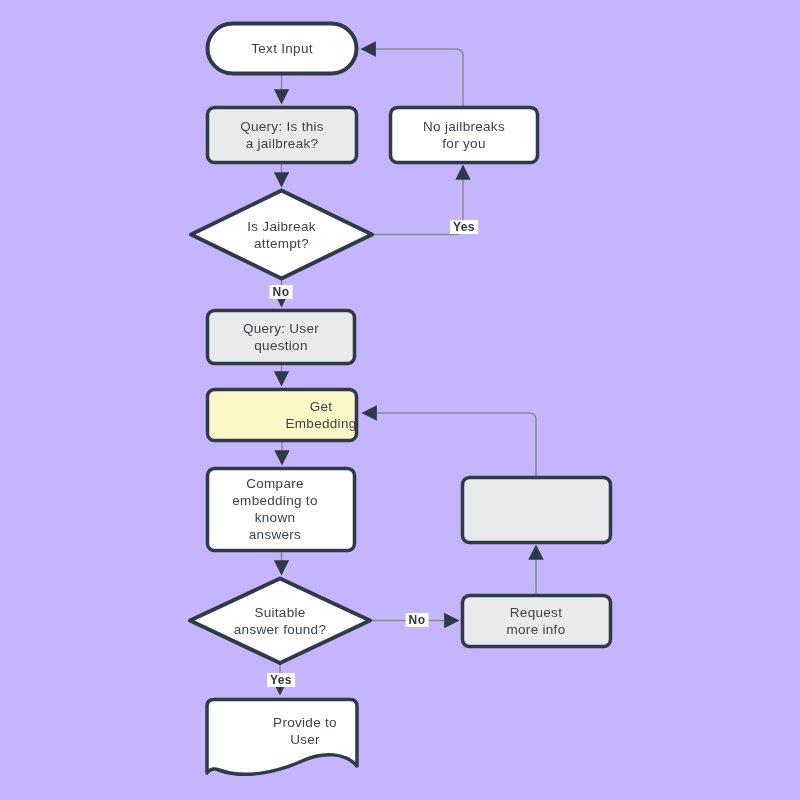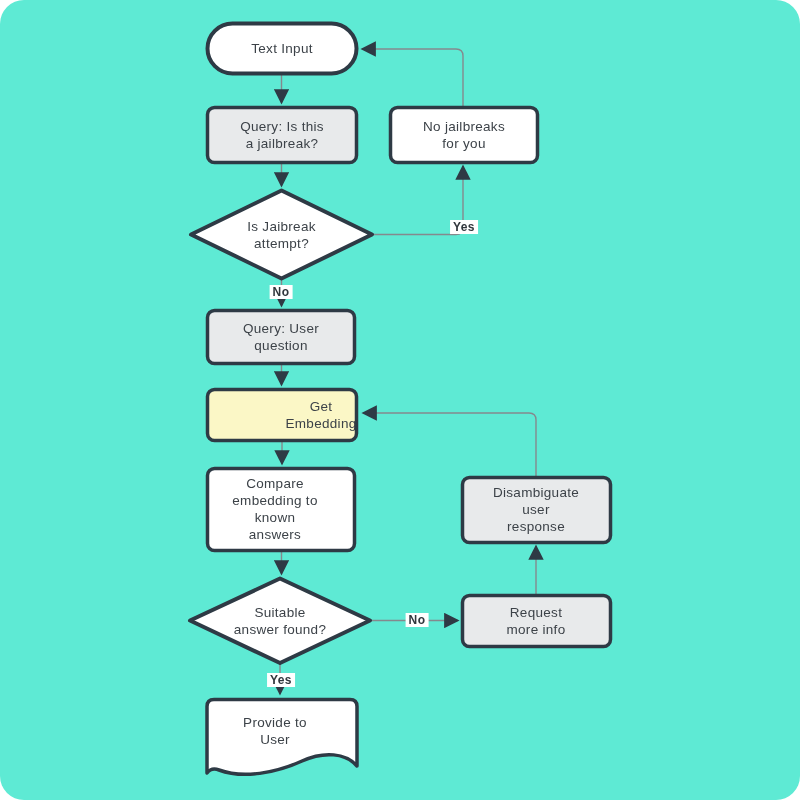--- a/index.html
+++ b/index.html
@@ -5,23 +5,22 @@
   html, body {
     margin: 0;
     padding: 0;
     background: #ffffff;
     font-family: "Liberation Sans", "DejaVu Sans", sans-serif;
   }
   .canvas {
     position: relative;
     width: 800px;
     height: 800px;
-    background: #5eead4;
+    background: #c4b5fd;
     overflow: hidden;
-    border-radius: 24px;
   }
   .canvas svg {
     position: absolute;
     left: 0;
     top: 0;
   }
   .node-label {
     position: absolute;
     display: flex;
     align-items: center;
@@ -126,31 +125,28 @@
 question</div>
 
   <div class="node-label" style="left:207px; top:389px; width:150px; height:51px;margin-left:39px;">Get
 Embedding</div>
 
   <div class="node-label" style="left:207px; top:468px; width:136px; height:82px;">Compare
 embedding to
 known
 answers</div>
 
-  <div class="node-label" style="left:462px; top:477px; width:148px; height:65px;">Disambiguate
-user
-response</div>
 
   <div class="node-label" style="left:200px; top:596px; width:160px; height:49px;">Suitable
 answer found?</div>
 
   <div class="node-label" style="left:462px; top:595px; width:148px; height:51px;">Request
 more info</div>
 
-  <div class="node-label" style="left:200px; top:700px; width:150px; height:62px;">Provide to
+  <div class="node-label" style="left:206px; top:700px; width:150px; height:62px;padding-left:24px;">Provide to
 User</div>
 
   <div class="edge-label" style="left:464px; top:227px;">Yes</div>
 
   <div class="edge-label" style="left:281px; top:292px;">No</div>
 
   <div class="edge-label" style="left:417px; top:620px;">No</div>
 
   <div class="edge-label" style="left:281px; top:680px;">Yes</div>
 

